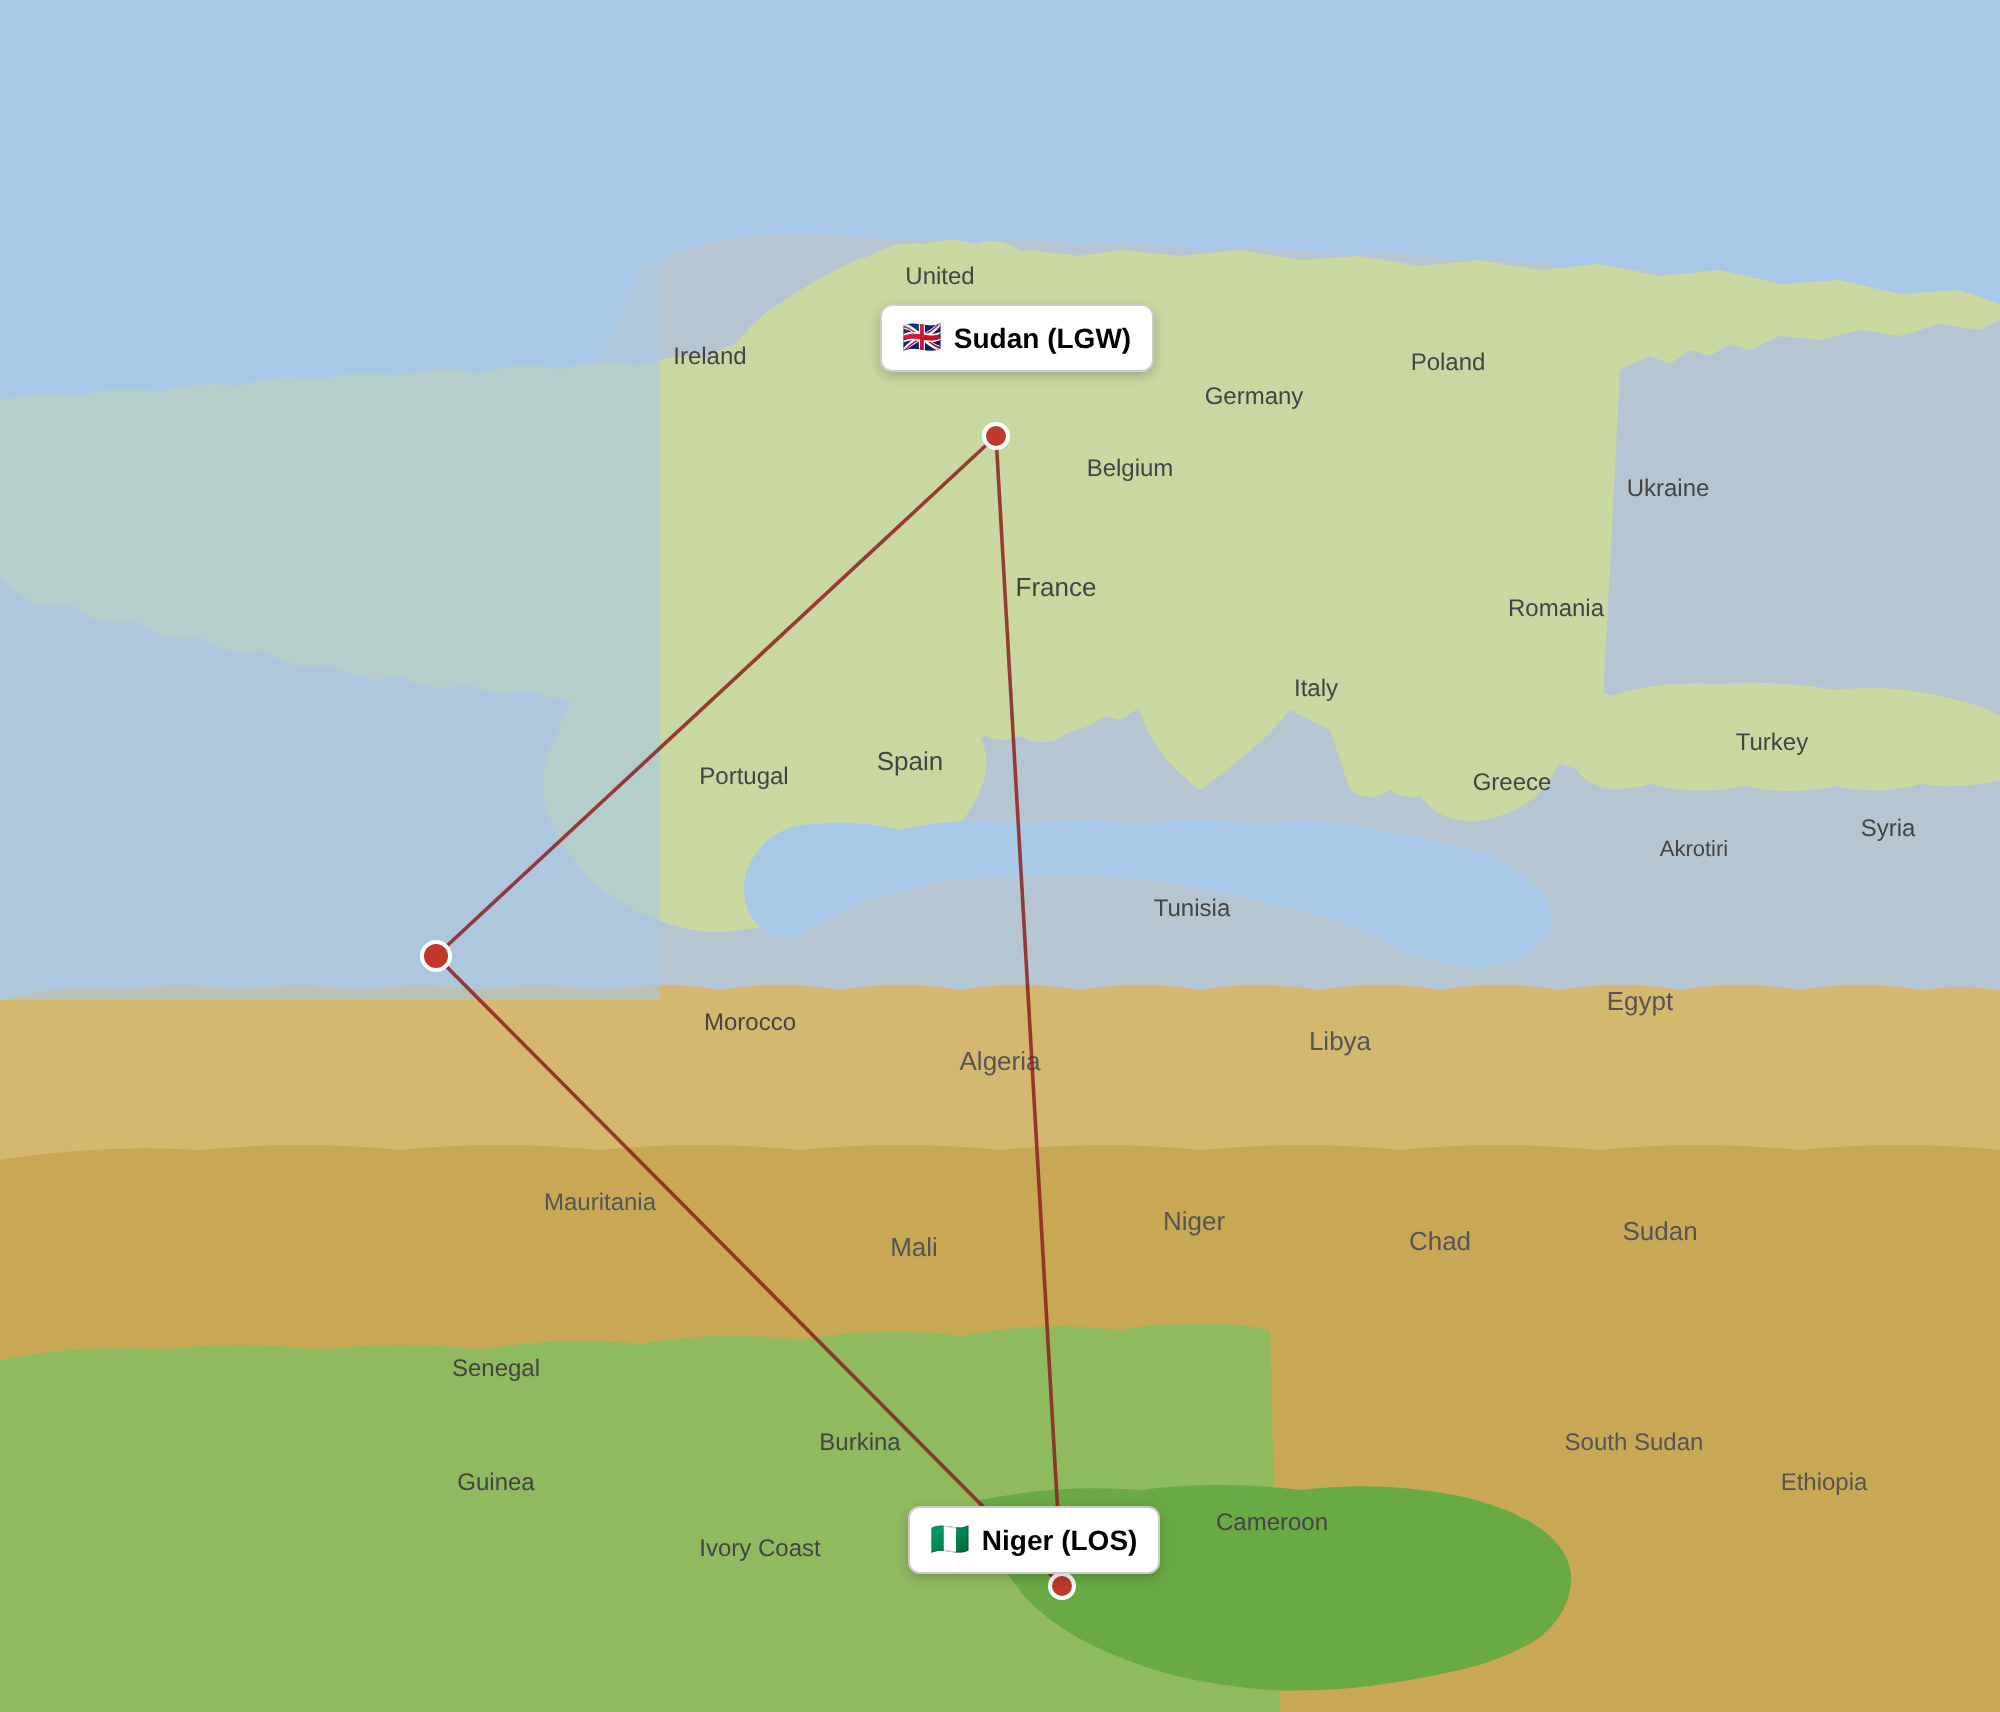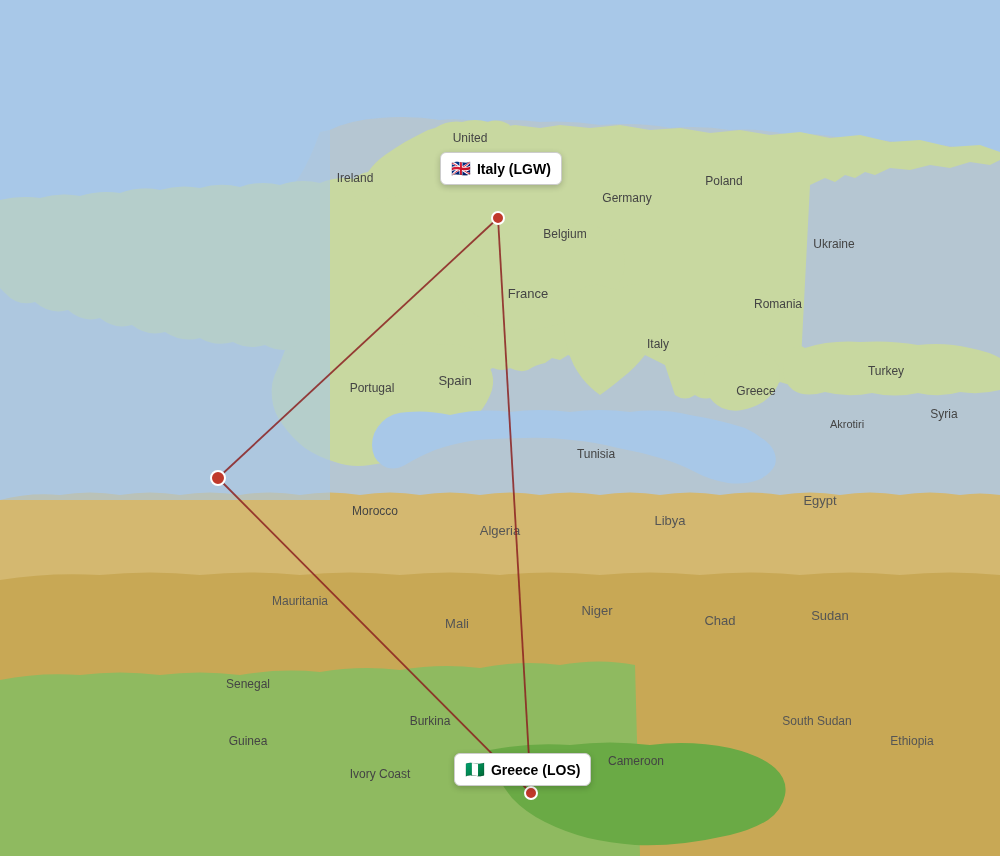--- a/index.html
+++ b/index.html
@@ -163,20 +163,20 @@
 
     <circle cx="498" cy="218" r="6" fill="#c0392b" stroke="white" stroke-width="2"></circle>
 
     <circle cx="531" cy="793" r="6" fill="#c0392b" stroke="white" stroke-width="2"></circle>
 
     <circle cx="218" cy="478" r="7" fill="#c0392b" stroke="white" stroke-width="2"></circle>
   </svg>
 
   <div class="location-label" id="london-label">
     <span class="flag">🇬🇧</span>
-    <span>Italy (LGW)</span>
+    <span>Sudan (LGW)</span>
   </div>
 
   <div class="location-label" id="lagos-label">
     <span class="flag">🇳🇬</span>
-    <span>Greece (LOS)</span>
+    <span>Niger (LOS)</span>
   </div>
 </div>
 
 </body></html>

